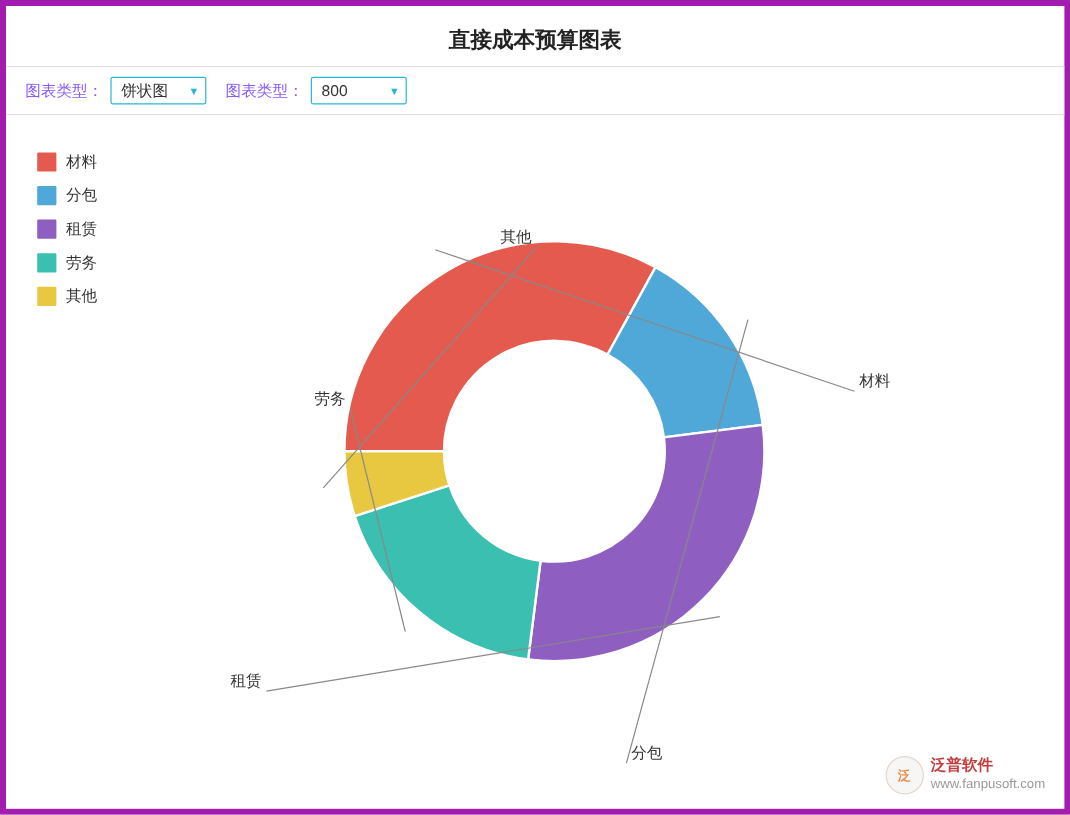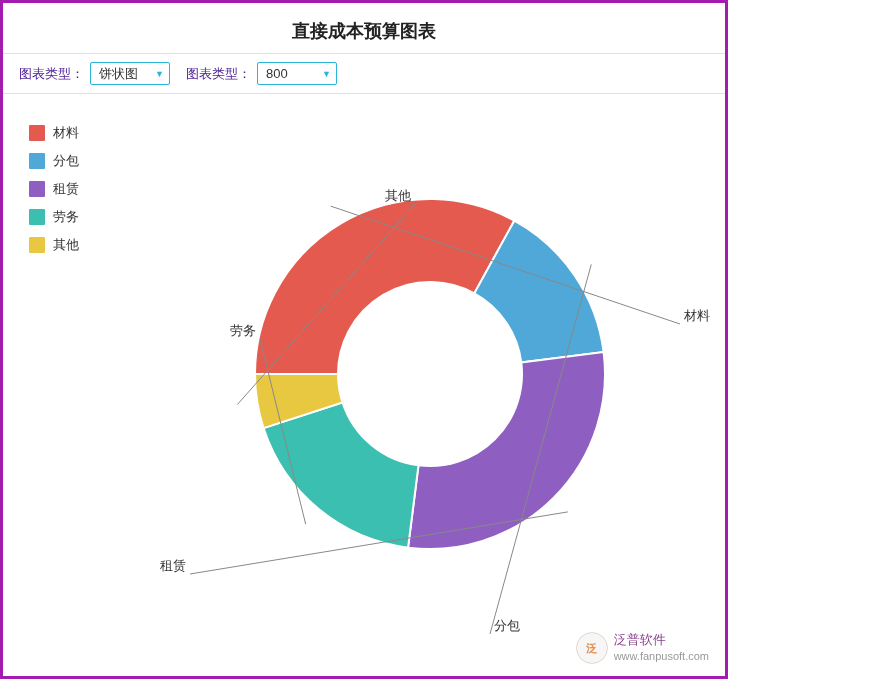--- a/index.html
+++ b/index.html
@@ -3,24 +3,24 @@
   <meta charset="utf-8">
   <style>
     * { margin: 0; padding: 0; box-sizing: border-box; }
     body {
       font-family: "Microsoft YaHei", "SimHei", Arial, sans-serif;
       background: #fff;
       color: #333;
       font-size: 14px;
     }
     .page-container {
-      width: 728px;
+      width: 892px;
       height: 679px;
       background: #fff;
-      border: 3px solid #a21caf;
+      border: 5px solid #a21caf;
       position: relative;
       overflow: hidden;
     }
     .page-title {
       text-align: center;
       font-size: 18px;
       font-weight: bold;
       padding: 16px 0 10px 0;
       color: #222;
     }
@@ -32,21 +32,21 @@
       border-bottom: 1px solid #e0e0e0;
       gap: 16px;
       background: #fff;
     }
     .toolbar-item {
       display: flex;
       align-items: center;
       gap: 6px;
     }
     .toolbar-label {
-      color: #4c1d95;
+      color: #8b5cf6;
       font-size: 13px;
       white-space: nowrap;
     }
     .toolbar-select {
       border: 1px solid #29b6d8;
       border-radius: 2px;
       padding: 3px 22px 3px 8px;
       font-size: 13px;
       color: #333;
       background: #fff;
@@ -126,22 +126,22 @@
     }
     .watermark-text {
       display: flex;
       flex-direction: column;
       font-size: 11px;
       color: #888;
       line-height: 1.3;
     }
     .watermark-text span:first-child {
       font-size: 13px;
-      color: #701a75;
-      font-weight: normal;
+      color: #b91c1c;
+      font-weight: bold;
     }
   </style>
 </head>
 <body>
 
 <div class="page-container">
   <div class="page-title">直接成本预算图表</div>
 
   <div class="toolbar">
     <div class="toolbar-item">

